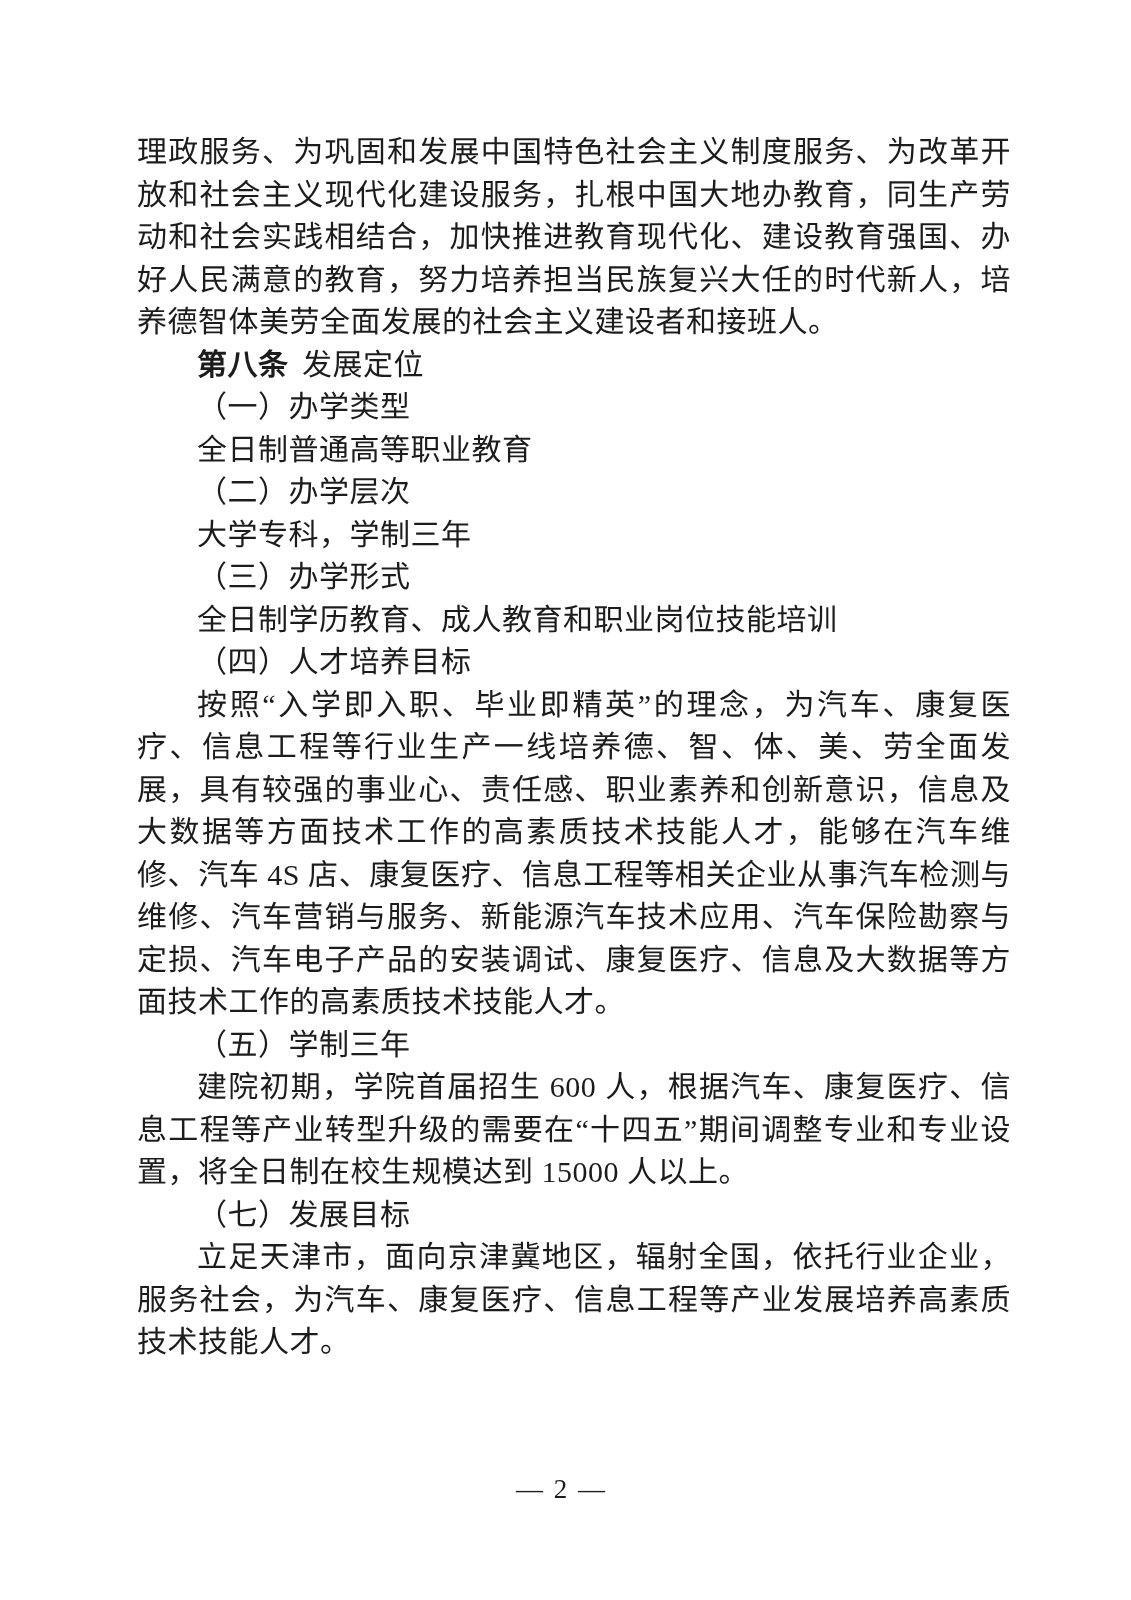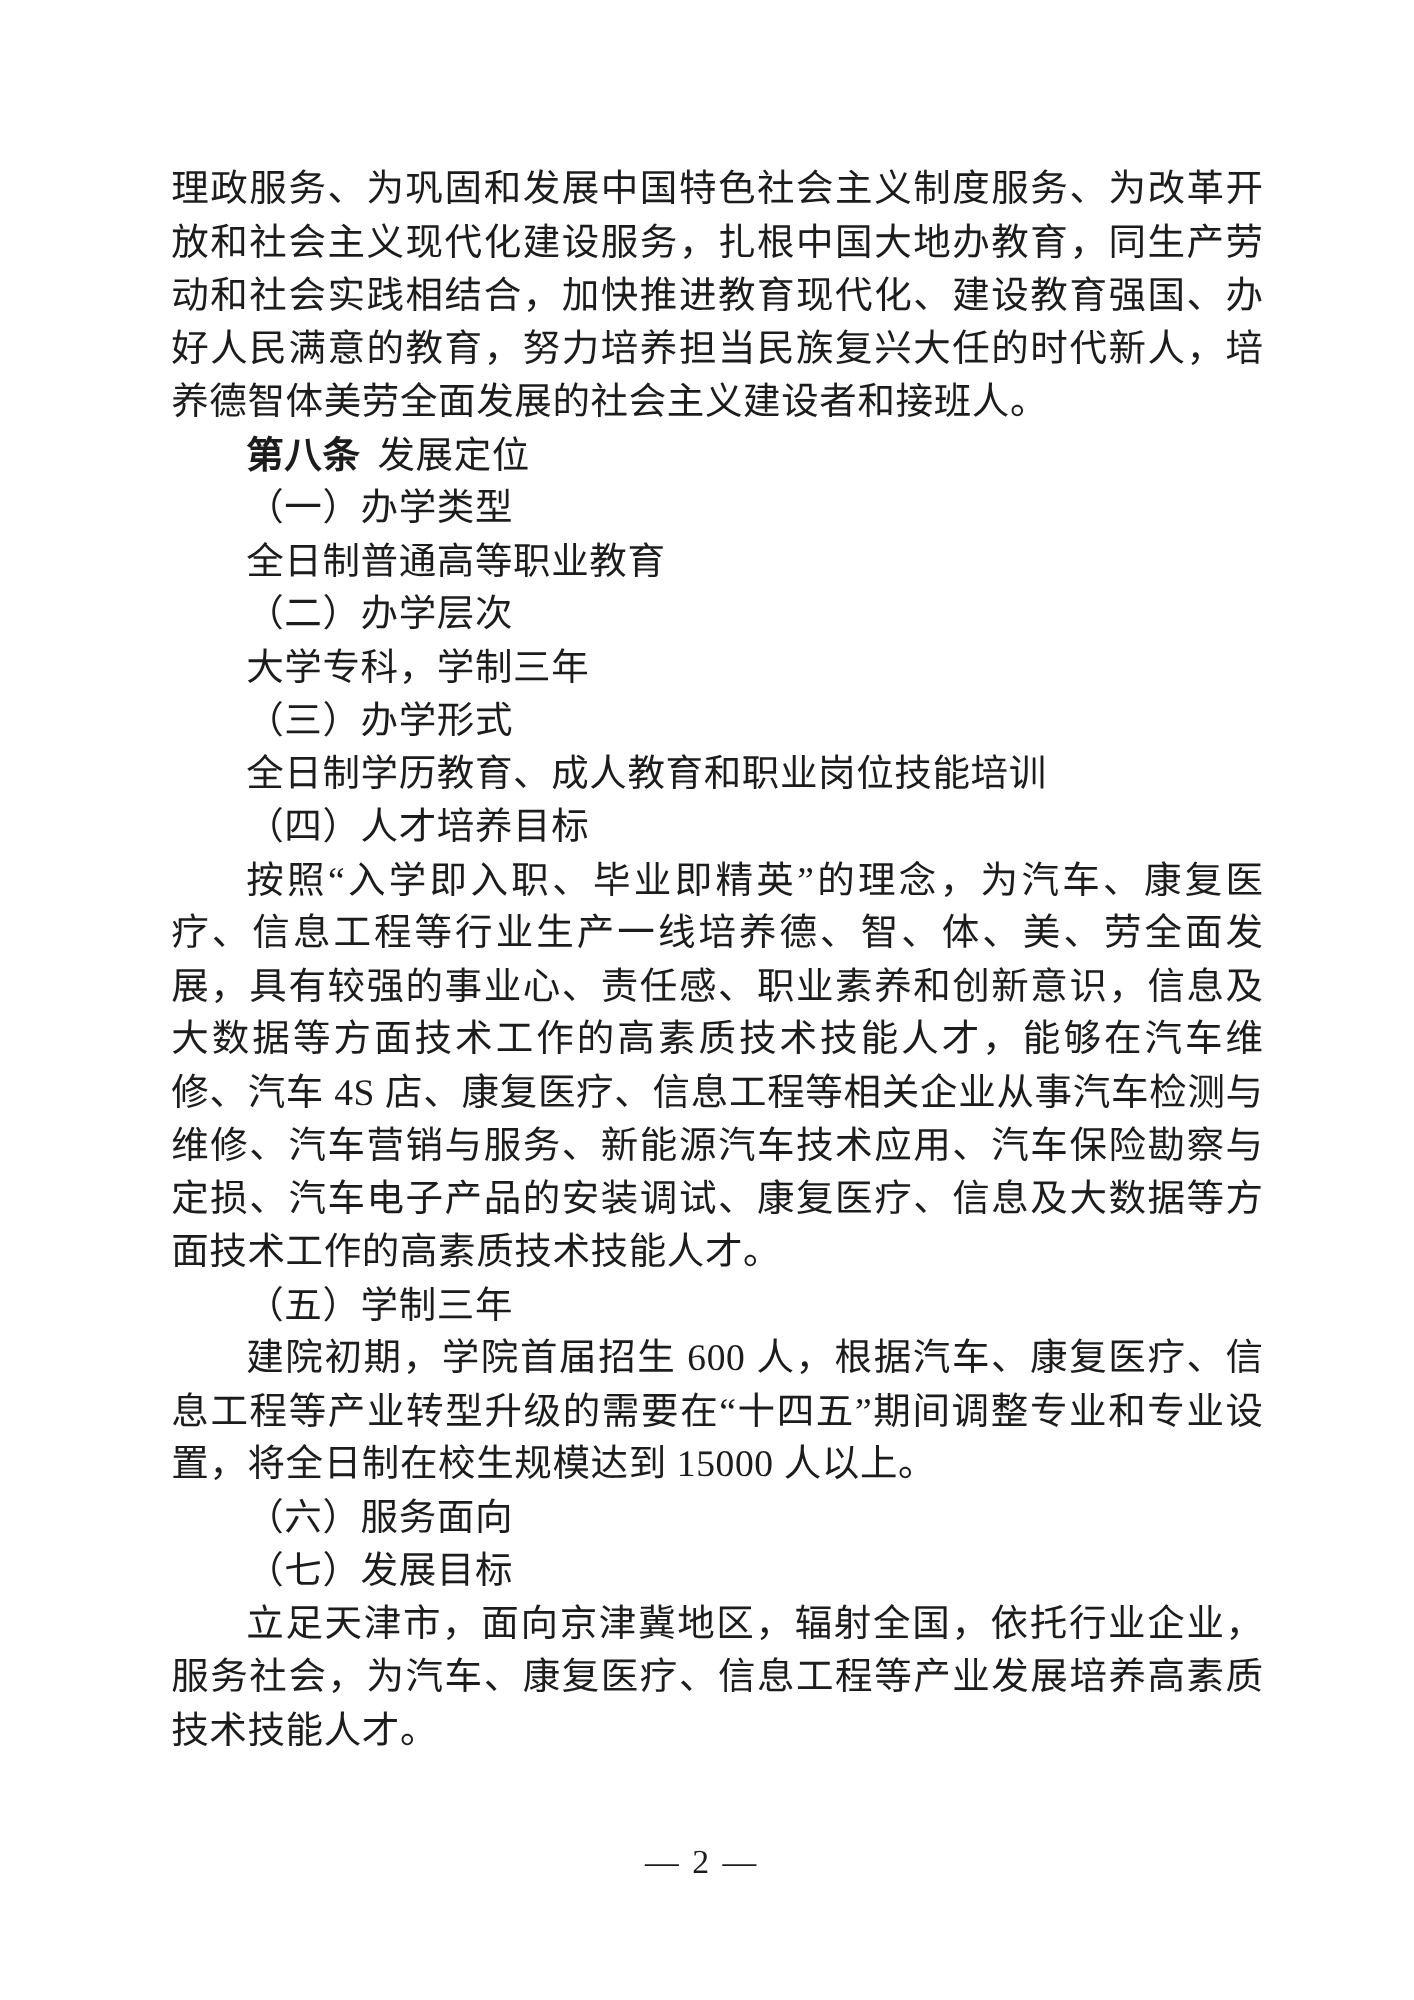--- a/index.html
+++ b/index.html
@@ -69,21 +69,20 @@
 
     <p class="para indent">（三）办学形式</p>
     <p class="para indent">全日制学历教育、成人教育和职业岗位技能培训</p>
 
     <p class="para indent">（四）人才培养目标</p>
     <p class="para indent">按照“入学即入职、毕业即精英”的理念，为汽车、康复医疗、信息工程等行业生产一线培养德、智、体、美、劳全面发展，具有较强的事业心、责任感、职业素养和创新意识，信息及大数据等方面技术工作的高素质技术技能人才，能够在汽车维修、汽车 4S 店、康复医疗、信息工程等相关企业从事汽车检测与维修、汽车营销与服务、新能源汽车技术应用、汽车保险勘察与定损、汽车电子产品的安装调试、康复医疗、信息及大数据等方面技术工作的高素质技术技能人才。</p>
 
     <p class="para indent">（五）学制三年</p>
     <p class="para indent">建院初期，学院首届招生 600 人，根据汽车、康复医疗、信息工程等产业转型升级的需要在“十四五”期间调整专业和专业设置，将全日制在校生规模达到 15000 人以上。</p>
 
-    <p class="para indent">（六）服务面向</p>
     <p class="para indent">（七）发展目标</p>
 
     <p class="para indent">立足天津市，面向京津冀地区，辐射全国，依托行业企业，服务社会，为汽车、康复医疗、信息工程等产业发展培养高素质技术技能人才。</p>
 
   </div>
 
   <div class="footer">— 2 —</div>
 </div>
 
 </body></html>

